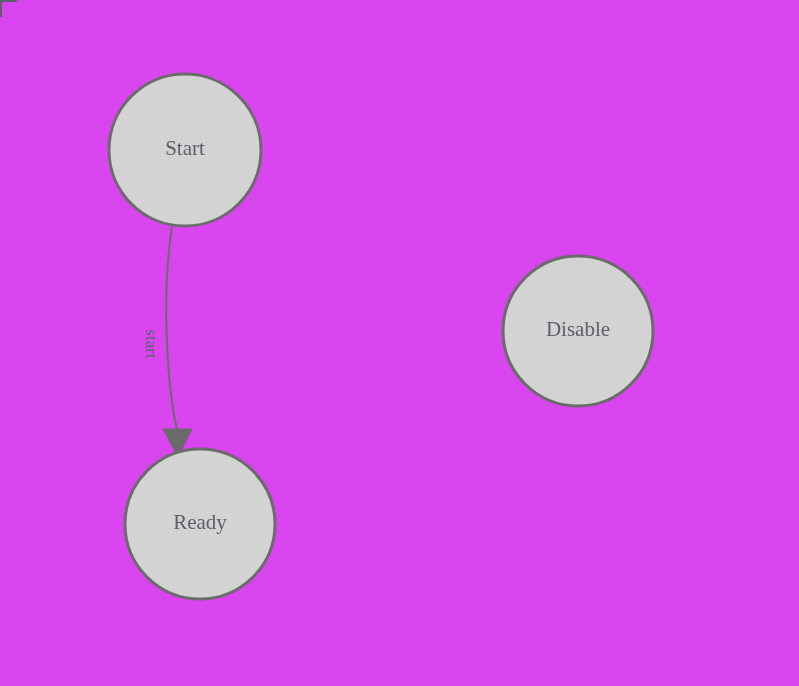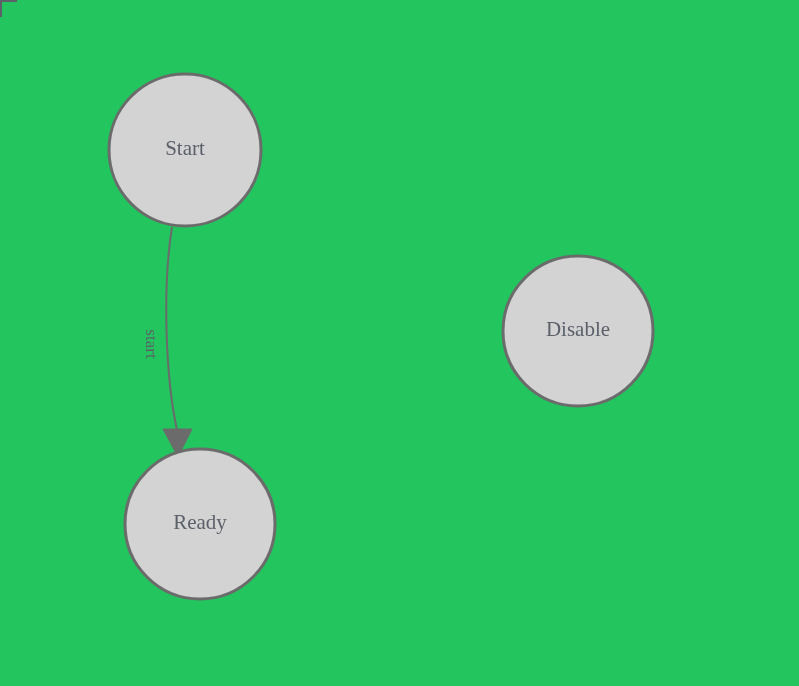--- a/index.html
+++ b/index.html
@@ -4,21 +4,21 @@
 <style>
   html, body {
     margin: 0;
     padding: 0;
     background: #ffffff;
   }
   #canvas {
     position: relative;
     width: 799px;
     height: 686px;
-    background: #22c55e;
+    background: #d946ef;
     overflow: hidden;
     font-family: "Liberation Serif", "DejaVu Serif", serif;
   }
   #graph-svg {
     position: absolute;
     left: 0;
     top: 0;
     width: 799px;
     height: 686px;
     display: block;

